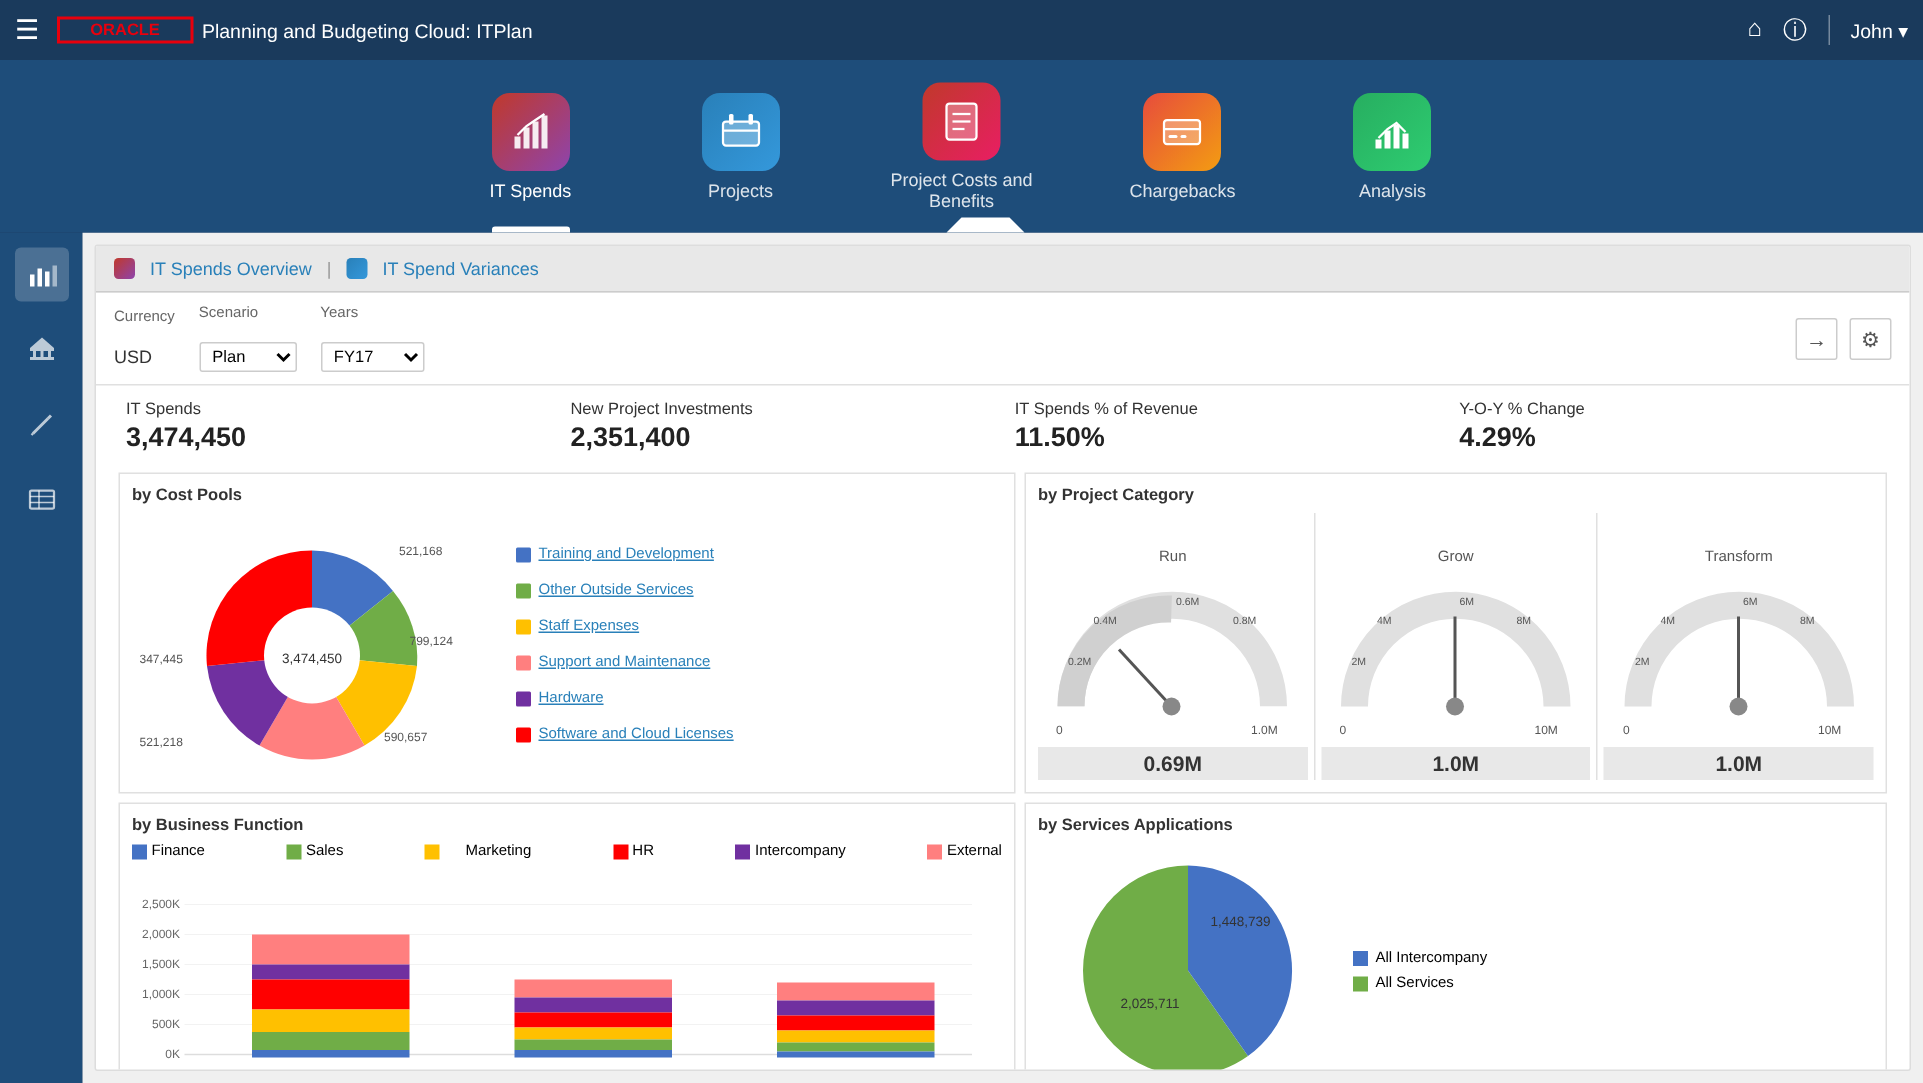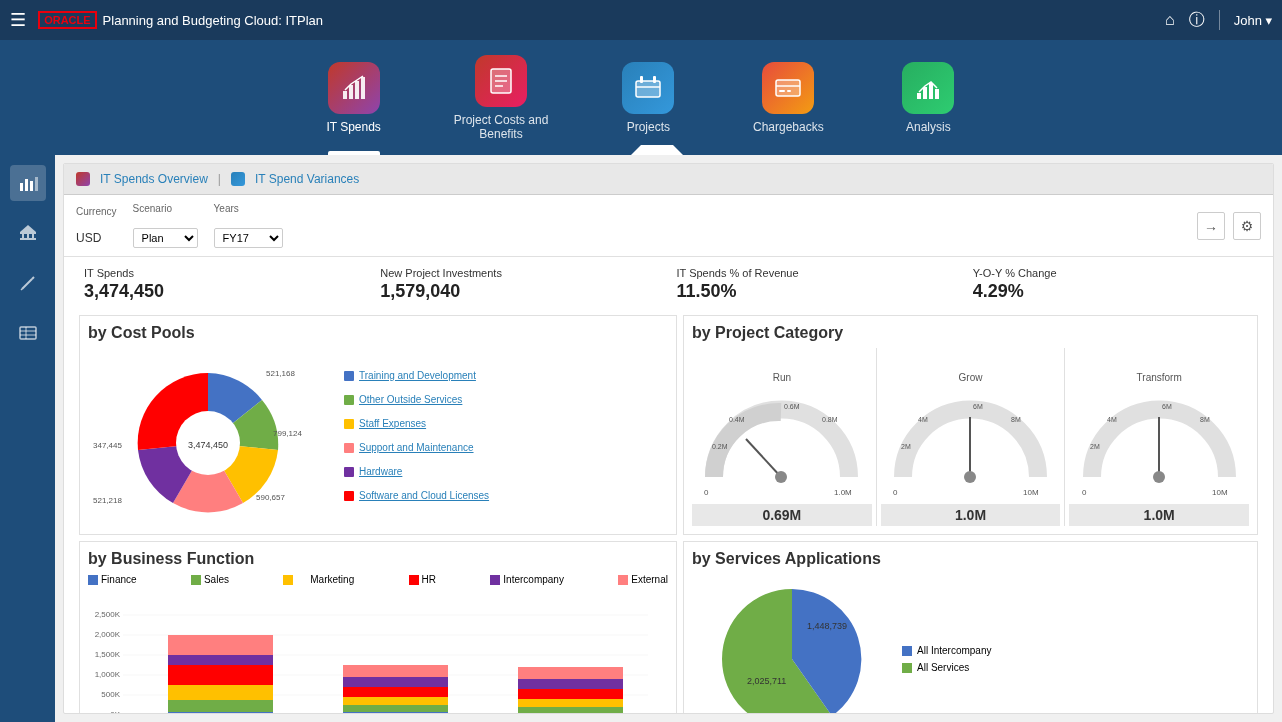--- a/index.html
+++ b/index.html
@@ -8,21 +8,21 @@
     
     .top-bar {
       background: #1a3a5c;
       height: 40px;
       display: flex;
       align-items: center;
       padding: 0 10px;
       color: white;
     }
     .hamburger { font-size: 18px; cursor: pointer; margin-right: 12px; }
-    .oracle-box { border: 2px solid #e8000d; padding: 1px 4px; margin-right: 6px; font-size: 11px; color: #e8000d; font-weight: bold; }
+    .oracle-box { border: 2px solid #e8000d; padding: 1px 20px; margin-right: 6px; font-size: 11px; color: #e8000d; font-weight: bold; }
     .app-title { color: white; font-size: 13px; }
     .top-right { margin-left: auto; display: flex; align-items: center; gap: 14px; }
     .top-icon { color: white; font-size: 16px; cursor: pointer; }
     .divider-v { width: 1px; height: 20px; background: rgba(255,255,255,0.4); }
     .user-name { color: white; font-size: 13px; cursor: pointer; }
 
     
     .nav-tabs {
       background: #1e4d7a;
       height: 115px;
@@ -203,21 +203,21 @@
     .kpi-label { font-size: 11px; color: #333; margin-bottom: 2px; }
     .kpi-value { font-size: 18px; font-weight: bold; color: #222; }
 
     
     .chart-panel {
       border: 1px solid #e0e0e0;
       margin: 3px;
       padding: 8px;
       position: relative;
     }
-    .chart-title { font-size: 16px; font-weight: bold; color: #333; margin-bottom: 6px; }
+    .chart-title { font-size: 11px; font-weight: bold; color: #333; margin-bottom: 6px; }
 
     
     .pie-container {
       display: flex;
       align-items: center;
       gap: 16px;
     }
     .legend { display: flex; flex-direction: column; gap: 13px; }
     .legend-item { display: flex; align-items: center; gap: 5px; font-size: 10px; color: #2980b9; text-decoration: underline; cursor: pointer; }
     .legend-dot { width: 10px; height: 10px; border-radius: 1px; flex-shrink: 0; }
@@ -252,42 +252,42 @@
           <rect x="10" y="12" width="4" height="14" fill="white" opacity="0.9"></rect>
           <rect x="16" y="8" width="4" height="18" fill="white" opacity="0.9"></rect>
           <rect x="22" y="4" width="4" height="22" fill="white" opacity="0.9"></rect>
           <polyline points="6,17 12,11 18,7 24,3" fill="none" stroke="white" stroke-width="1.5"></polyline>
         </svg>
     </div>
     <span>IT Spends</span>
     <div class="active-indicator" style="left: calc(50% - 10px);"></div>
   </div>
   <div class="nav-tab">
+    <div class="nav-tab-icon icon-projects">
+      <svg width="30" height="30" viewBox="0 0 30 30">
+          <rect x="3" y="8" width="24" height="16" rx="2" fill="white" opacity="0.3"></rect>
+          <rect x="3" y="8" width="24" height="16" rx="2" fill="none" stroke="white" stroke-width="1.5"></rect>
+          <line x1="3" y1="14" x2="27" y2="14" stroke="white" stroke-width="1.5"></line>
+          <rect x="7" y="3" width="3" height="7" rx="1" fill="white"></rect>
+          <rect x="20" y="3" width="3" height="7" rx="1" fill="white"></rect>
+        </svg>
+    </div>
+    <span>Projects</span>
+  </div>
+  <div class="nav-tab">
     <div class="nav-tab-icon icon-projectcosts">
       <svg width="30" height="30" viewBox="0 0 30 30">
           <rect x="5" y="3" width="20" height="24" rx="2" fill="white" opacity="0.3"></rect>
           <rect x="5" y="3" width="20" height="24" rx="2" fill="none" stroke="white" stroke-width="1.5"></rect>
           <line x1="9" y1="10" x2="21" y2="10" stroke="white" stroke-width="1.5"></line>
           <line x1="9" y1="15" x2="21" y2="15" stroke="white" stroke-width="1.5"></line>
           <line x1="9" y1="20" x2="17" y2="20" stroke="white" stroke-width="1.5"></line>
         </svg>
     </div>
     <span>Project Costs and<br>Benefits</span>
-  </div>
-  <div class="nav-tab">
-    <div class="nav-tab-icon icon-projects">
-      <svg width="30" height="30" viewBox="0 0 30 30">
-          <rect x="3" y="8" width="24" height="16" rx="2" fill="white" opacity="0.3"></rect>
-          <rect x="3" y="8" width="24" height="16" rx="2" fill="none" stroke="white" stroke-width="1.5"></rect>
-          <line x1="3" y1="14" x2="27" y2="14" stroke="white" stroke-width="1.5"></line>
-          <rect x="7" y="3" width="3" height="7" rx="1" fill="white"></rect>
-          <rect x="20" y="3" width="3" height="7" rx="1" fill="white"></rect>
-        </svg>
-    </div>
-    <span>Projects</span>
   </div>
   <div class="nav-tab">
     <div class="nav-tab-icon icon-chargebacks">
       <svg width="30" height="30" viewBox="0 0 30 30">
           <rect x="3" y="7" width="24" height="16" rx="2" fill="white" opacity="0.3"></rect>
           <rect x="3" y="7" width="24" height="16" rx="2" fill="none" stroke="white" stroke-width="1.5"></rect>
           <line x1="3" y1="13" x2="27" y2="13" stroke="white" stroke-width="1.5"></line>
           <rect x="6" y="17" width="6" height="2" rx="1" fill="white"></rect>
           <rect x="14" y="17" width="4" height="2" rx="1" fill="white"></rect>
         </svg>
@@ -382,21 +382,21 @@
 
       <div class="dashboard">
 
         <div class="kpi-row">
           <div class="kpi-item">
             <div class="kpi-label">IT Spends</div>
             <div class="kpi-value">3,474,450</div>
           </div>
           <div class="kpi-item">
             <div class="kpi-label">New Project Investments</div>
-            <div class="kpi-value">1,579,040</div>
+            <div class="kpi-value">2,351,400</div>
           </div>
           <div class="kpi-item">
             <div class="kpi-label">IT Spends % of Revenue</div>
             <div class="kpi-value">11.50%</div>
           </div>
           <div class="kpi-item">
             <div class="kpi-label">Y-O-Y % Change</div>
             <div class="kpi-value">4.29%</div>
           </div>
         </div>

